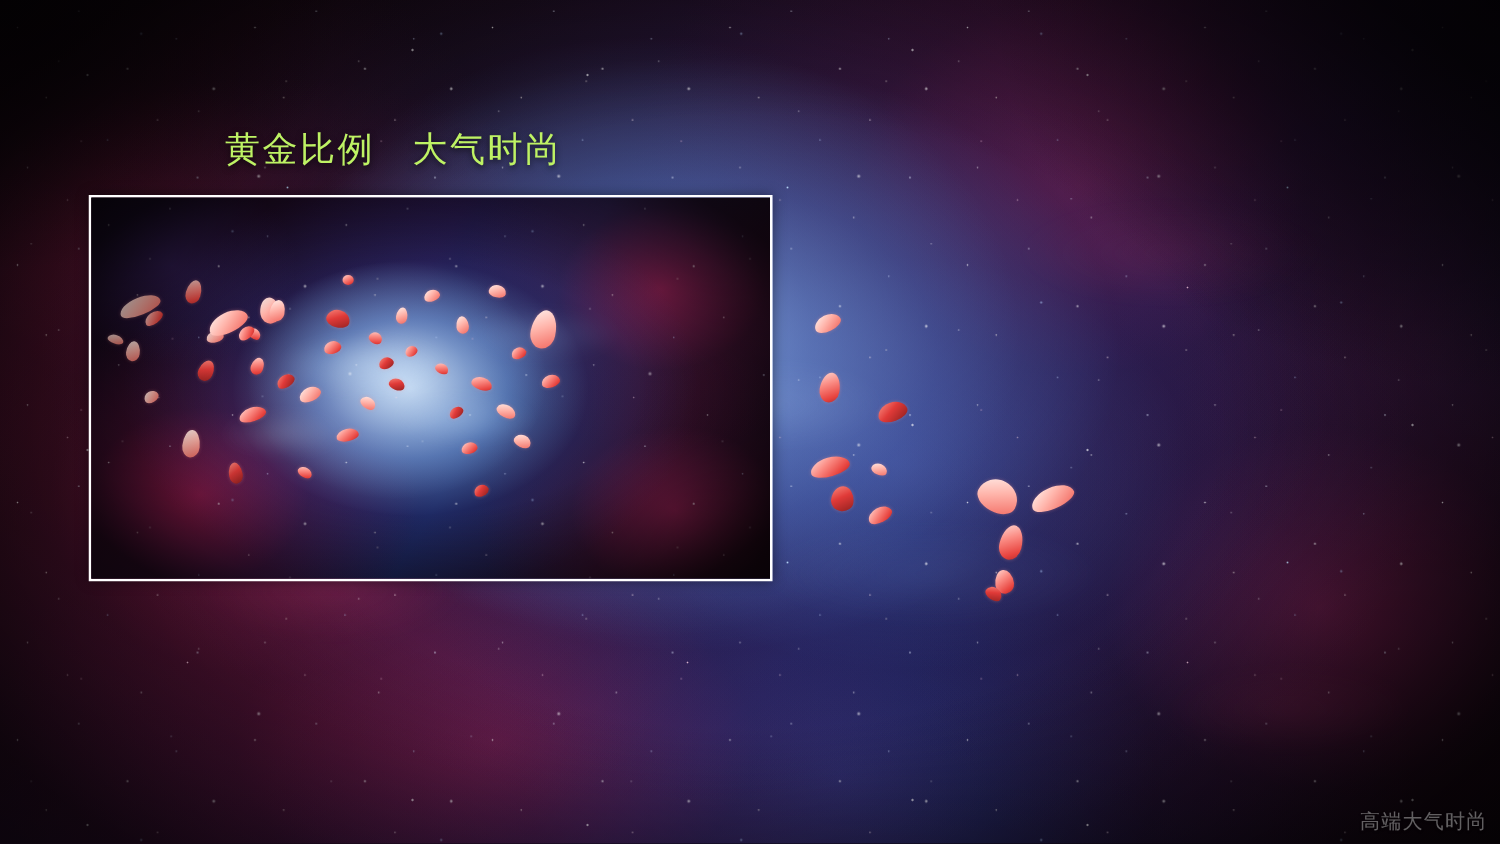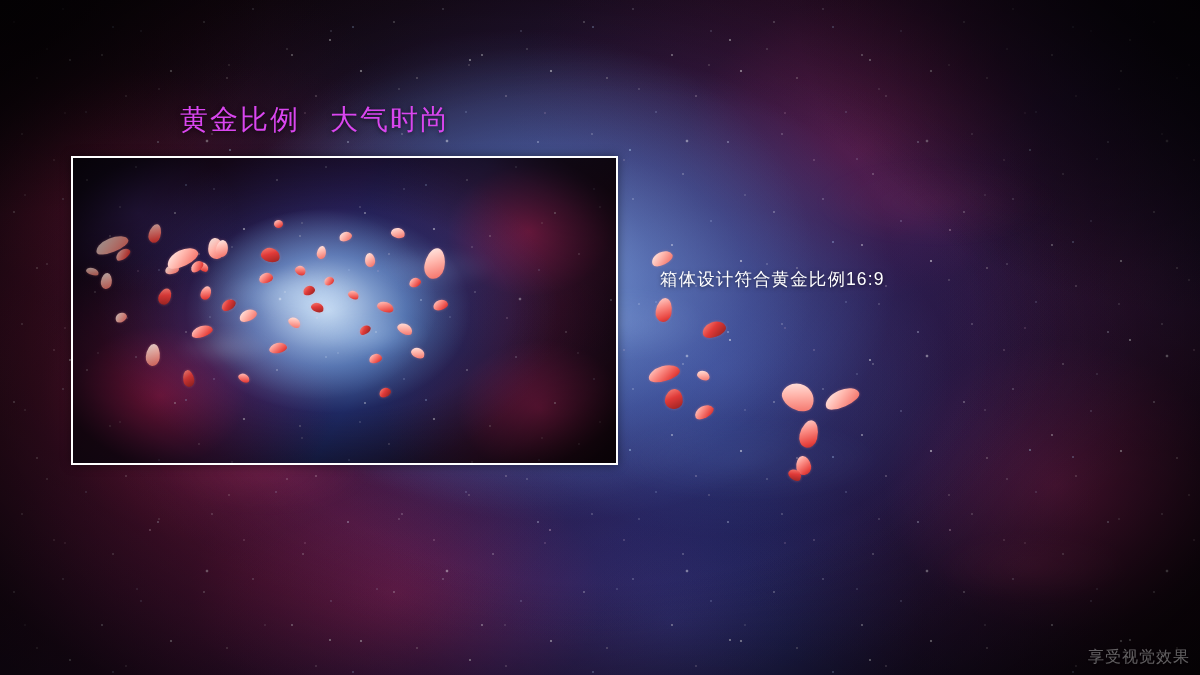--- a/index.html
+++ b/index.html
@@ -137,21 +137,21 @@
   #photo-vignette{
     position:absolute; inset:0;
     background:radial-gradient(ellipse 330px 200px at 50% 50%, rgba(0,0,0,0) 50%, rgba(0,0,0,.42) 85%, rgba(0,0,0,.68) 100%);
   }
 
   
   #slide-title{
     position:absolute;
     left:180px; top:103px;
     font-size:28px; line-height:1.2;
-    color:#d946ef;
+    color:#bef264;
     letter-spacing:2px;
     white-space:pre;
     text-shadow:0 1px 5px rgba(0,0,0,.65);
   }
 
   #body-copy{
     position:absolute;
     left:660px; top:258px;
     width:520px;
   }
@@ -251,18 +251,17 @@
   <div class="petal" style="left:800px; top:420px; width:18px; height:28px; transform:rotate(14deg);"></div>
   <div class="petal pale" style="left:824px; top:390px; width:36px; height:17px; transform:rotate(-24deg);"></div>
   <div class="petal" style="left:796px; top:456px; width:15px; height:19px; transform:rotate(-8deg);"></div>
   <div class="petal deep" style="left:788px; top:470px; width:14px; height:10px; transform:rotate(34deg);"></div>
 
   <div class="petal pale" style="left:166px; top:250px; width:33px; height:16px; transform:rotate(-26deg);"></div>
   <div class="petal" style="left:190px; top:262px; width:14px; height:9px;  transform:rotate(-40deg);"></div>
   <div class="petal pale" style="left:216px; top:240px; width:12px; height:17px; transform:rotate(12deg);"></div>
 
   <div id="body-copy">
-    <div class="copy-line">箱体设计符合黄金比例16:9</div>
   </div>
 
-  <div id="watermark">享受视觉效果</div>
+  <div id="watermark">高端大气时尚</div>
 
 </div>
 
 </body></html>

